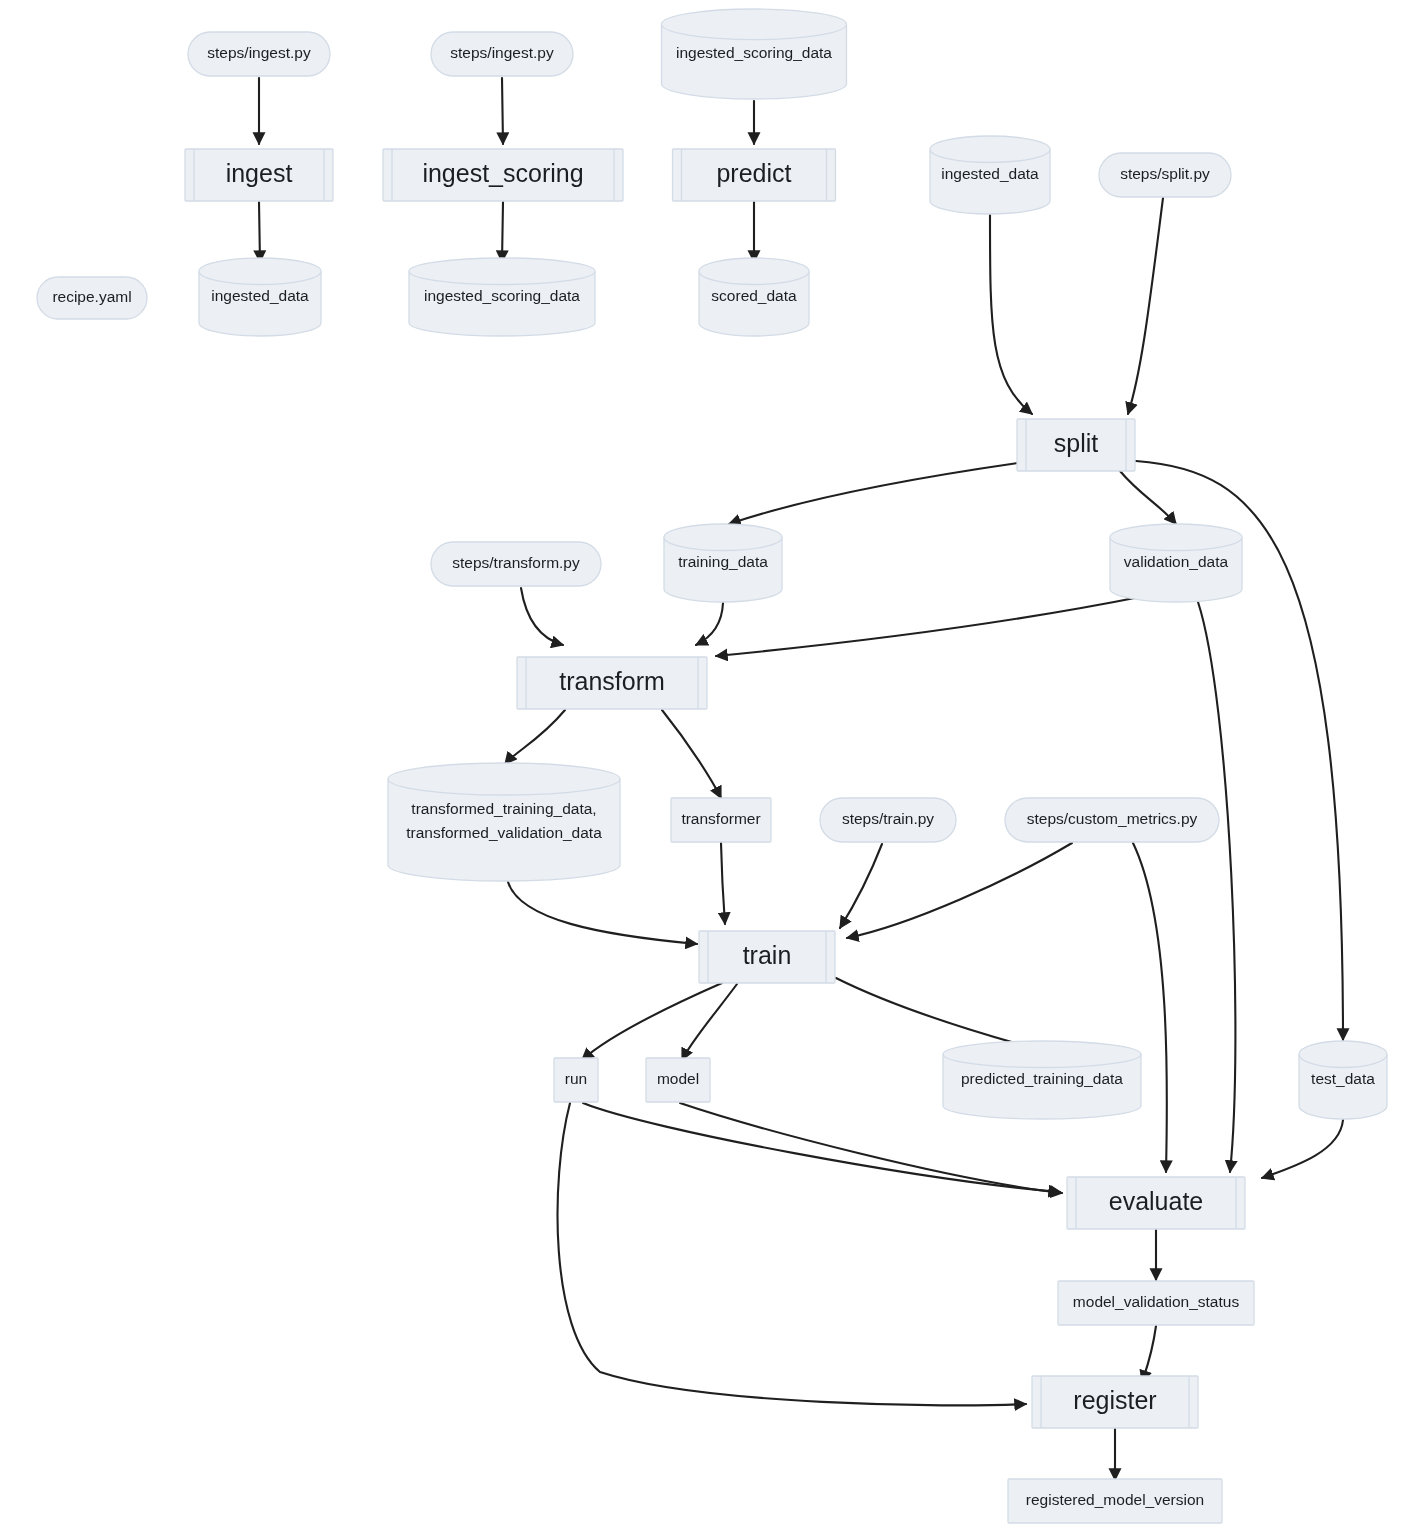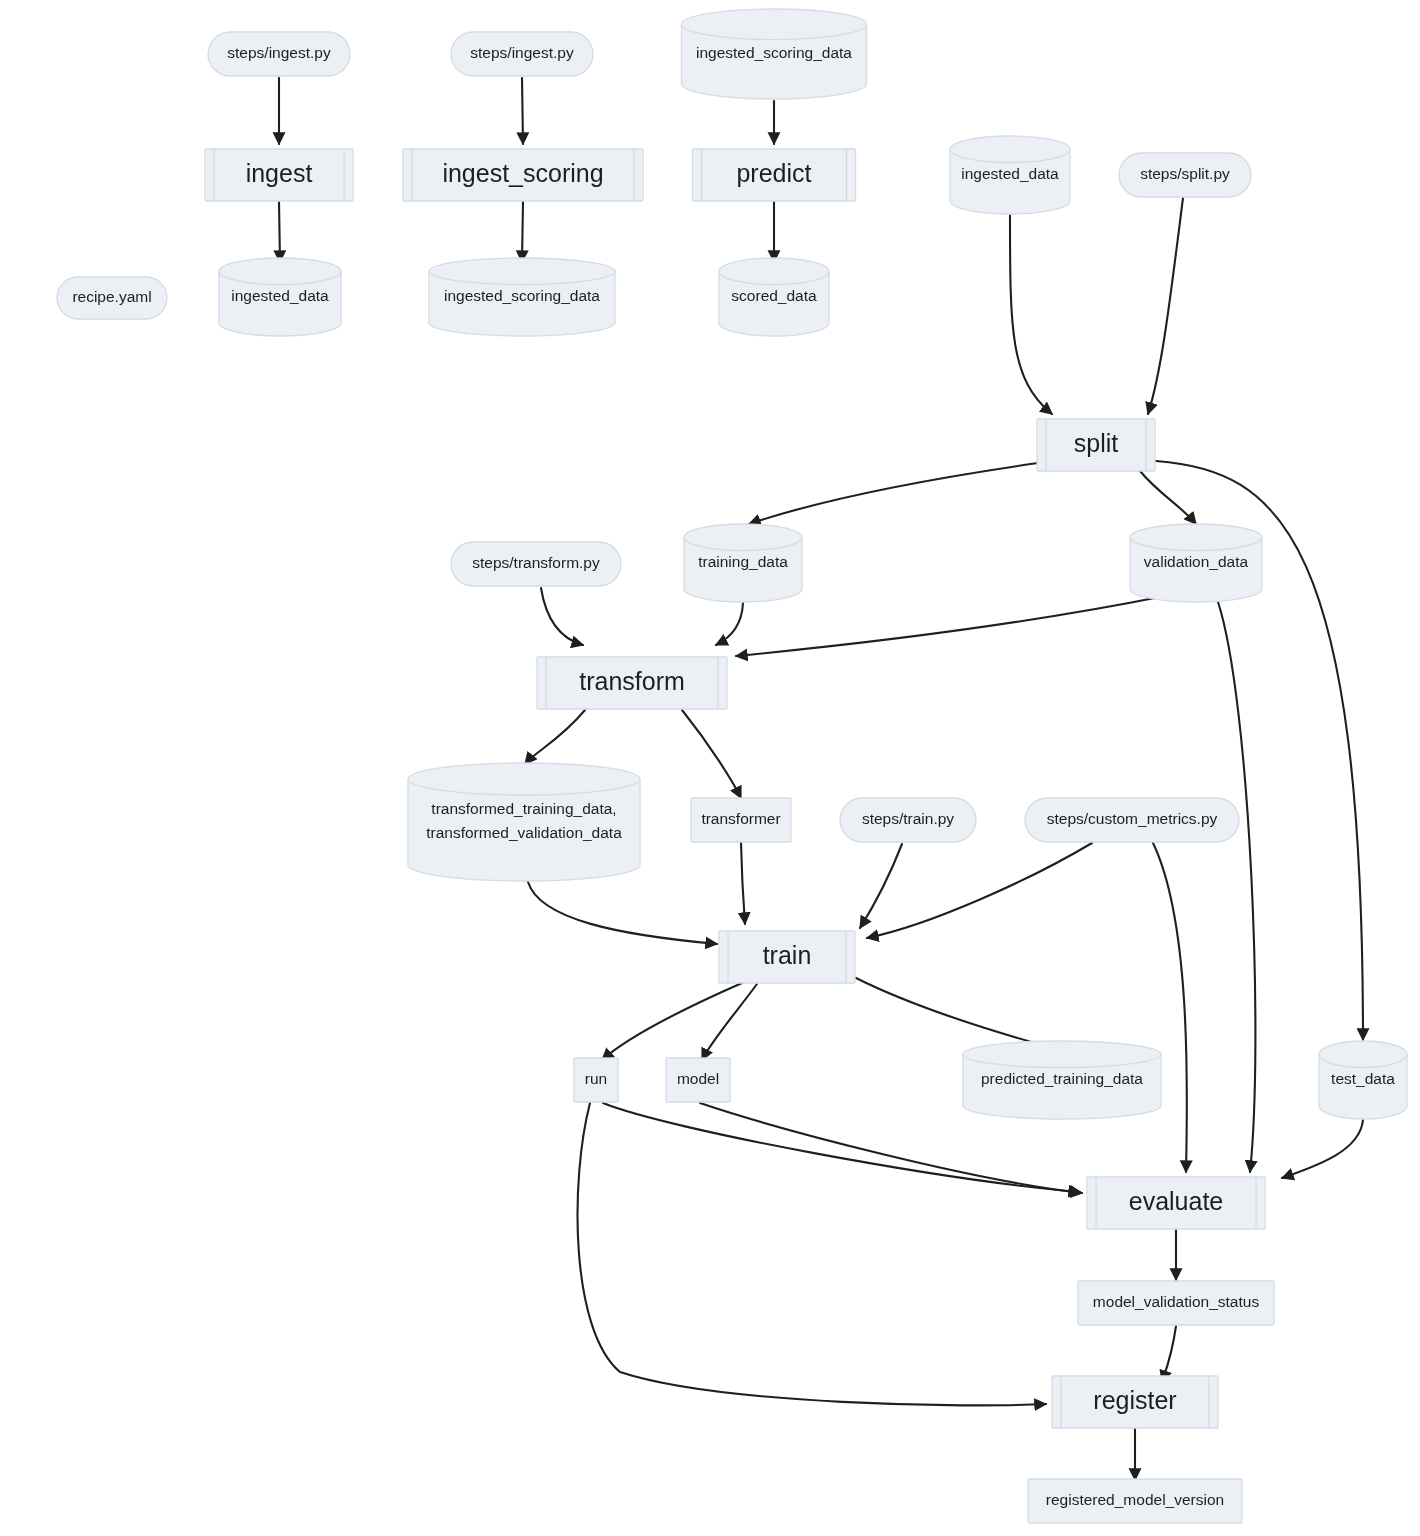--- a/index.html
+++ b/index.html
@@ -11,21 +11,20 @@
   body {
     font-family: "Liberation Sans", "DejaVu Sans", sans-serif;
     width: 1420px;
     height: 1536px;
     overflow: hidden;
   }
   #dag-root {
     position: relative;
     width: 1216px;
     height: 1536px;
-    padding-left: 20px;
   }
   svg#dag-svg {
     display: block;
     width: 1420px;
     height: 1536px;
   }
   .node-shape {
     fill: #eceff4;
     stroke: #d3dce6;
     stroke-width: 1.3;

